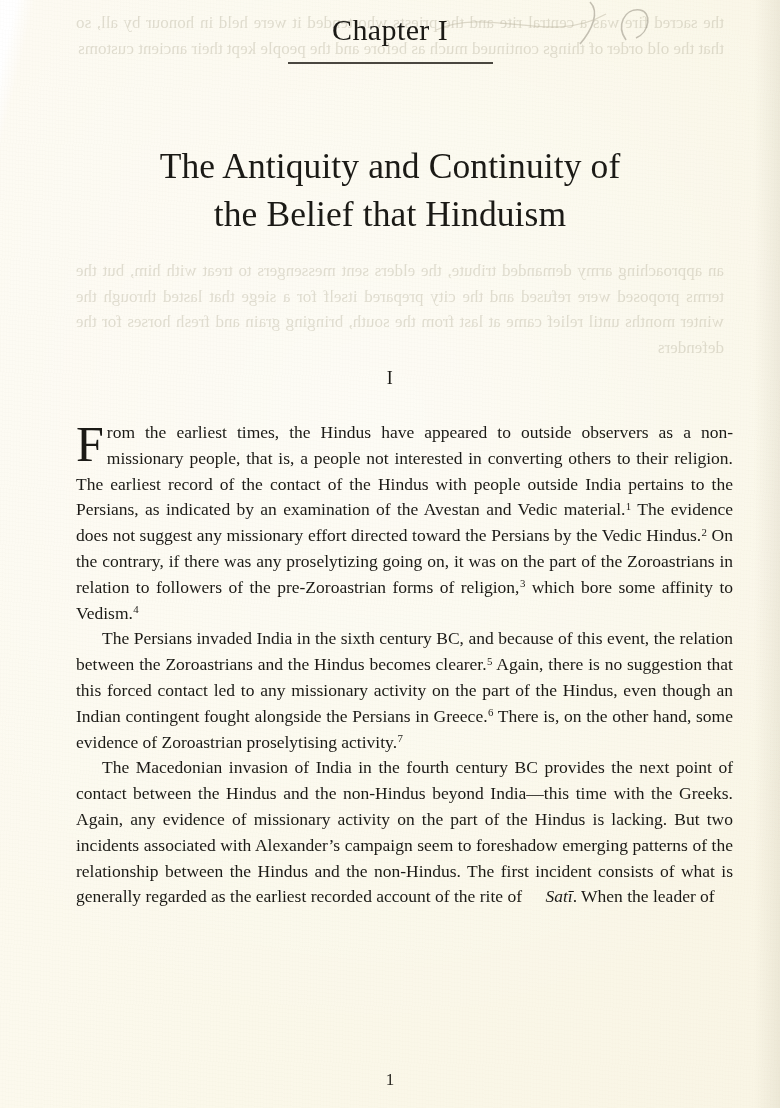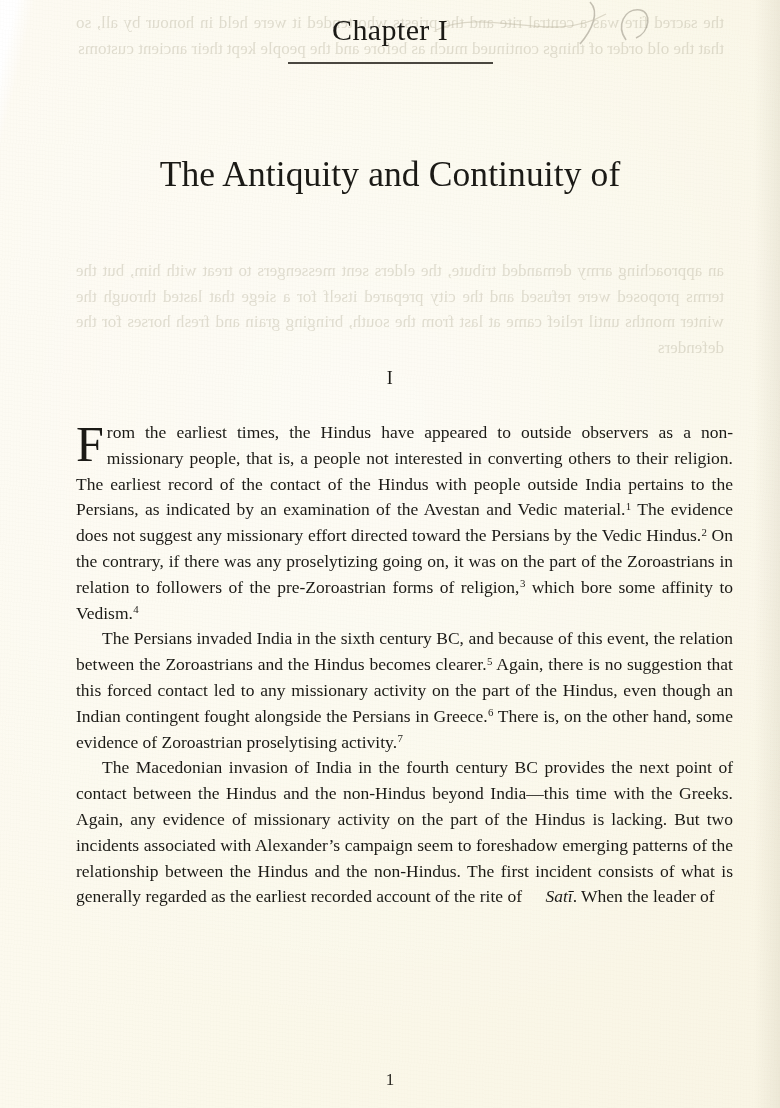--- a/index.html
+++ b/index.html
@@ -99,21 +99,21 @@
     position: absolute;
     top: 118px;
     left: 56px;
     width: 668px;
     text-align: center;
     font-size: 35.5px;
     line-height: 48px;
     font-weight: 400;
     letter-spacing: 0.1px;
   }
-  #chapter-title .tline { display: block; white-space: nowrap; margin-top: 8px; }
+  #chapter-title .tline { display: block; white-space: nowrap; }
 
   #section-numeral {
     position: absolute;
     top: 368px;
     left: 0;
     width: 780px;
     text-align: center;
     font-size: 18px;
     letter-spacing: 0.5px;
   }
@@ -195,20 +195,21 @@
   </svg>
 
   <div id="content">
 
     <div id="chapter-label">Chapter I</div>
 
     <div id="chapter-rule"></div>
 
     <h1 id="chapter-title">
       <span class="tline">The Antiquity and Continuity of</span>
+      <span class="tline">the Belief that Hinduism</span>
     </h1>
 
     <div id="section-numeral">I</div>
 
     <div id="body-text">
         <p class="first">From the earliest times, the Hindus have appeared to outside observers as a non-missionary people, that is, a people not interested in converting others to their religion. The earliest record of the contact of the Hindus with people outside India pertains to the Persians, as indicated by an examination of the Avestan and Vedic material.<sup class="fn">1</sup> The evidence does not suggest any missionary effort directed toward the Persians by the Vedic Hindus.<sup class="fn">2</sup> On the contrary, if there was any proselytizing going on, it was on the part of the Zoroastrians in relation to followers of the pre-Zoroastrian forms of religion,<sup class="fn">3</sup> which bore some affinity to Vedism.<sup class="fn">4</sup></p>
         <p>The Persians invaded India in the sixth century BC, and because of this event, the relation between the Zoroastrians and the Hindus becomes clearer.<sup class="fn">5</sup> Again, there is no suggestion that this forced contact led to any missionary activity on the part of the Hindus, even though an Indian contingent fought alongside the Persians in Greece.<sup class="fn">6</sup> There is, on the other hand, some evidence of Zoroastrian proselytising activity.<sup class="fn">7</sup></p>
         <p>The Macedonian invasion of India in the fourth century BC provides the next point of contact between the Hindus and the non-Hindus beyond India—this time with the Greeks. Again, any evidence of missionary activity on the part of the Hindus is lacking. But two incidents associated with Alexander’s campaign seem to foreshadow emerging patterns of the relationship between the Hindus and the non-Hindus. The first incident consists of what is generally regarded as the earliest recorded account of the rite of <i class="term">Satī</i>. When the leader of</p>
       </div>
 

